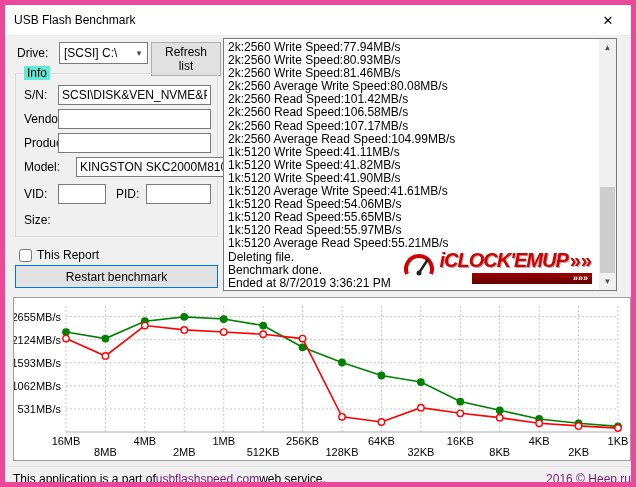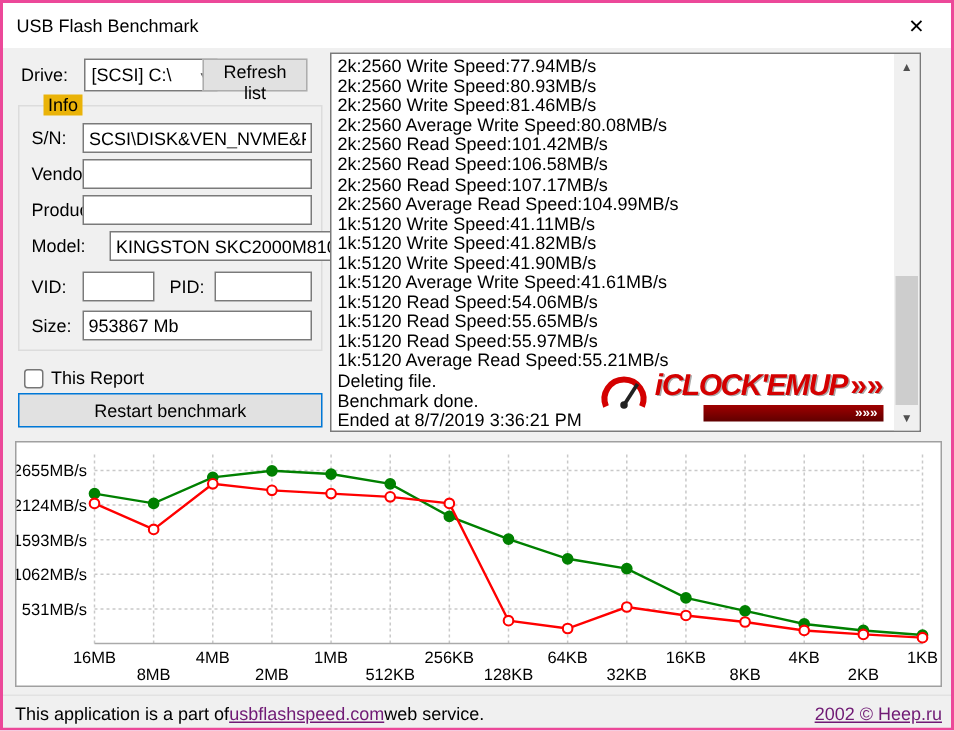--- a/index.html
+++ b/index.html
@@ -1,36 +1,36 @@
 <!DOCTYPE html>
 <html><head>
 <meta charset="utf-8">
 <style>
   * { box-sizing: border-box; }
   html,body { margin:0; padding:0; background:#ffffff; font-family:"Liberation Sans", sans-serif; }
-  .window { position:relative; width:636px; height:487px; border:2px solid #ec4899; background:#f0f0f0; overflow:hidden; }
+  .window { position:relative; width:636px; height:487px; border:5px solid #ec4899; background:#f0f0f0; overflow:hidden; }
   .titlebar { height:30px; background:#ffffff; display:flex; align-items:center; }
   .titlebar .title { padding-left:9px; font-size:12px; color:#000; }
   .close-btn { margin-left:auto; width:46px; height:30px; display:flex; align-items:center; justify-content:center; font-size:13px; color:#000; cursor:default; }
   .content { position:relative; width:634px; height:455px; background:#f0f0f0; font-size:12px; color:#000; }
 
   .lbl { position:absolute; font-size:12px; }
   .txt { position:absolute; height:20px; border:1px solid #7a7a7a; background:#fff; font-family:"Liberation Sans",sans-serif; font-size:12px; padding:1px 3px; color:#000; }
 
   
   .combo { position:absolute; left:54px; top:7px; width:89px; height:22px; border:1px solid #7a7a7a; background:#fff; display:flex; align-items:center; }
   .combo .combo-text { flex:1; padding-left:4px; font-size:12px; white-space:nowrap; overflow:hidden; }
   .combo .combo-arrow { width:16px; text-align:center; font-size:9px; color:#444; }
   .btn { position:absolute; border:1px solid #adadad; background:#e1e1e1; font-family:"Liberation Sans",sans-serif; font-size:12px; color:#000; }
-  .btn-refresh { left:133px; top:7px; width:70px; height:22px; }
+  .btn-refresh { left:146px; top:7px; width:70px; height:34px; }
   .btn-restart { left:10px; top:230px; width:203px; height:23px; border:1px solid #0078d7; }
 
   
   .groupbox { position:absolute; left:10px; top:38px; width:203px; height:164px; border:1px solid #dcdcdc; }
-  .groupbox .legend { position:absolute; top:-8px; left:16px; background:#eab308; padding:0 3px; font-size:12px; }
+  .groupbox .legend { position:absolute; top:-8px; left:8px; background:#5eead4; padding:0 3px; font-size:12px; }
 
   .checkbox-row { position:absolute; left:14px; top:213px; display:flex; align-items:center; gap:5px; }
   .checkbox-row input { margin:0; width:13px; height:13px; }
 
   
   .log { position:absolute; left:218px; top:3px; width:394px; height:253px; background:#fff; border:1px solid #7a7a7a; overflow:hidden; }
   .log-text { position:absolute; left:4px; top:2px; right:19px; bottom:2px; white-space:pre-wrap; font-size:12px; line-height:13.1px; z-index:2; }
   .scrollbar { position:absolute; right:0; top:0; width:17px; height:100%; background:#f0f0f0; z-index:3; }
   .sb-arrow { position:absolute; left:0; width:17px; height:17px; display:flex; align-items:center; justify-content:center; font-size:8px; color:#505050; }
   .sb-arrow.up { top:0; }
@@ -88,21 +88,20 @@
 
       <span class="lbl" style="left:8px; top:86px;">Model:</span>
       <input class="txt" style="left: 60px; top: 83px; width: 153px;" value="KINGSTON SKC2000M810">
 
       <span class="lbl" style="left:8px; top:113px;">VID:</span>
       <input class="txt" style="left: 42px; top: 110px; width: 48px;" value="">
       <span class="lbl" style="left:100px; top:113px;">PID:</span>
       <input class="txt" style="left: 130px; top: 110px; width: 65px;" value="">
 
       <span class="lbl" style="left:8px; top:139px;">Size:</span>
-      <input class="txt" style="left: 42px; top: 136px; width: 153px;" value="953867 Mb">
     </div>
 
     <div class="checkbox-row">
       <input type="checkbox" style="">
       <span>This Report</span>
     </div>
     <button class="btn btn-restart">Restart benchmark</button>
 
     <div class="log">
       <div class="watermark">
@@ -221,17 +220,17 @@
           <circle cx="564.5714285714286" cy="127.91724137931034" r="3.2" fill="#ffffff" stroke="#ff0000" stroke-width="1.4"></circle>
           <circle cx="604" cy="130.0896551724138" r="3.2" fill="#ffffff" stroke="#ff0000" stroke-width="1.4"></circle>
         </svg>
     </div>
 
     <div class="statusbar">
       <span>This application is a part of </span>
         <a href="#">usbflashspeed.com</a>
         <span> web service.</span>
       <span class="spacer"></span>
-      <a href="#">2002 © Heep.ru</a>
+      <a href="#">2016 © Heep.ru</a>
     </div>
 
   </div>
 </div>
 
 </body></html>

